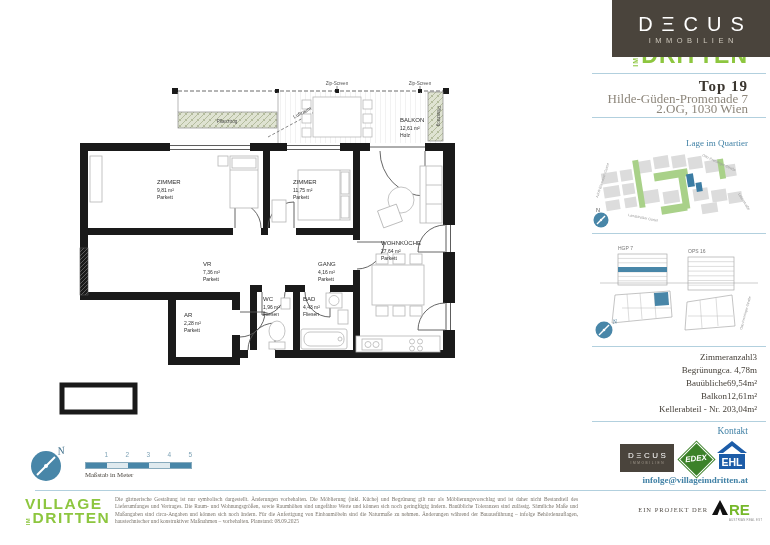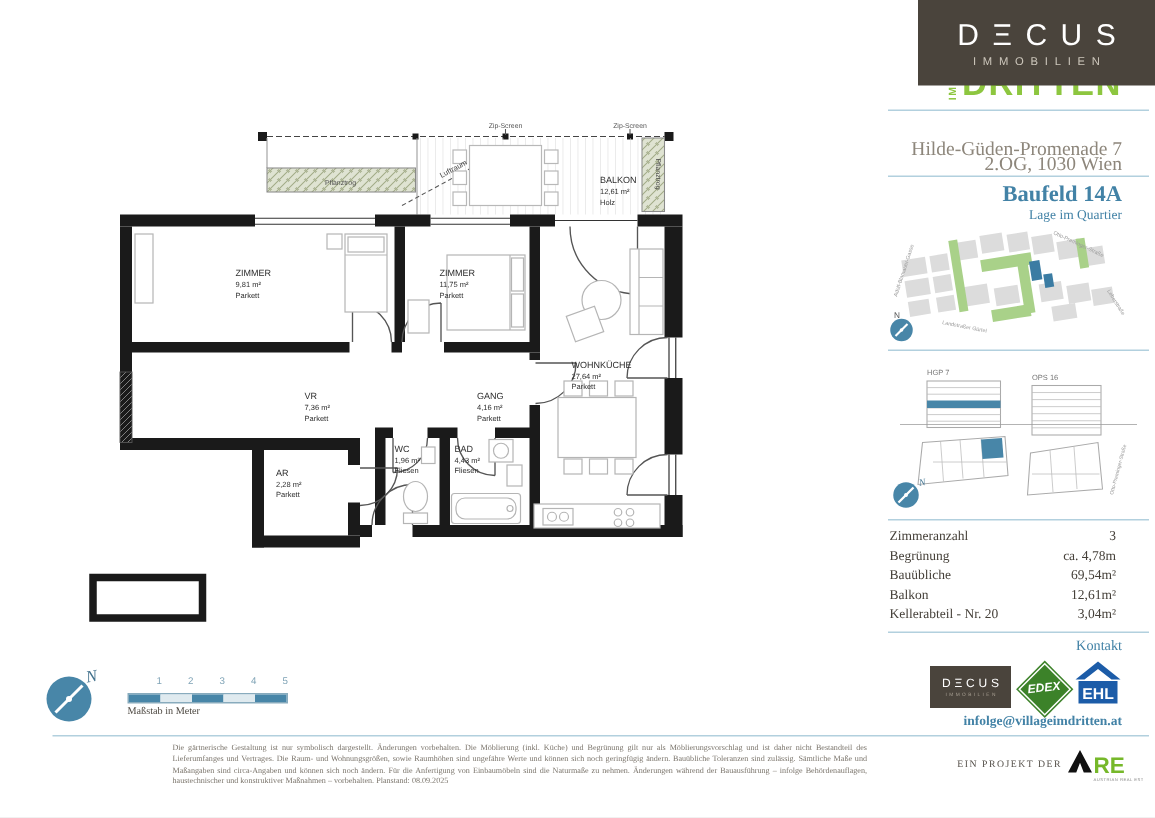--- a/index.html
+++ b/index.html
@@ -25,21 +25,21 @@
   .v-im{writing-mode:vertical-rl;transform:rotate(180deg);font-family:"Liberation Sans",sans-serif;
         font-weight:bold;color:#8dc63f;font-size:7px;letter-spacing:1px;margin-right:2px}
   .v-dritten-big{font-family:"Liberation Sans",sans-serif;font-weight:bold;color:#8dc63f;
                  font-size:23px;line-height:23px;letter-spacing:1px}
   
   .rcol{left:592px;width:156px}
   .unit-title{font-size:15px;font-weight:bold;letter-spacing:1px}
   .addr{font-size:13px;line-height:10px}
   .baufeld{font-size:15px;font-weight:bold}
   .lage{font-size:9px;font-weight:normal}
-  .tbl-row{position:absolute;left:593px;width:151px;display:flex;justify-content:space-between;
+  .tbl-row{position:absolute;left:606px;width:151px;display:flex;justify-content:flex-end;
            font-size:9px;color:#46413a}
   .kontakt{font-size:9.5px;font-weight:normal}
   .email{font-size:9px;font-weight:bold}
   
   .decus-mini{left:620px;top:444px;width:54px;height:28px;background:#4a443c;display:flex;
               flex-direction:column;align-items:center;justify-content:center}
   .decus-mini-word{color:#fff;font-family:"Liberation Sans",sans-serif;font-size:8px;
                    letter-spacing:2.5px;margin-left:2.5px}
   .decus-mini-sub{color:#a79f92;font-family:"Liberation Sans",sans-serif;font-size:3.2px;
                   letter-spacing:1.6px;margin-left:1.6px;margin-top:1px}
@@ -356,24 +356,24 @@
   <div class="abs village-partial">
     <span class="v-im">IM</span>
     <span class="v-dritten-big">DRITTEN</span>
   </div>
   <div class="abs decus-box">
     <div class="decus-word">DΞCUS</div>
     <div class="decus-sub">IMMOBILIEN</div>
   </div>
 
   <div class="rule" style="left:592px;top:73px;width:174px"></div>
+  <div class="abs rcol rtext unit-title dark" style="top:78px">Top 19</div>
   <div class="abs rcol rtext addr gray" style="top:94px">Hilde-Güden-Promenade 7</div>
   <div class="abs rcol rtext addr gray" style="top:104px">2.OG, 1030 Wien</div>
   <div class="rule" style="left:592px;top:117px;width:174px"></div>
-  <div class="abs rcol rtext baufeld blue" style="top:122px">Baufeld 14A</div>
   <div class="abs rcol rtext lage blue" style="top:138px">Lage im Quartier</div>
   <div class="rule" style="left:592px;top:233px;width:174px"></div>
   <div class="rule" style="left:592px;top:346px;width:174px"></div>
 
   <div>
     <div class="tbl-row" style="top:352px">
       <span>Zimmeranzahl</span>
       <span>3</span>
     </div>
     <div class="tbl-row" style="top:365px">
@@ -430,15 +430,22 @@
   </div>
   <div class="abs scale-bar">
     <div class="scale-seg sdark"></div>
       <div class="scale-seg slight"></div>
       <div class="scale-seg sdark"></div>
       <div class="scale-seg slight"></div>
       <div class="scale-seg sdark"></div>
   </div>
   <div class="abs scale-label">Maßstab in Meter</div>
 
+  <div class="abs village-logo">
+    <div class="v-line1">VILLAGE</div>
+    <div class="v-line2">
+      <span class="v-im-small">IM</span>
+      <span class="v-dritten">DRITTEN</span>
+    </div>
+  </div>
   <div class="abs disclaimer">Die gärtnerische Gestaltung ist nur symbolisch dargestellt. Änderungen vorbehalten. Die Möblierung (inkl. Küche) und Begrünung gilt nur als Möblierungsvorschlag und ist daher nicht Bestandteil des Lieferumfanges und Vertrages. Die Raum- und Wohnungsgrößen, sowie Raumhöhen sind ungefähre Werte und können sich noch geringfügig ändern. Bauübliche Toleranzen sind zulässig. Sämtliche Maße und Maßangaben sind circa-Angaben und können sich noch ändern. Für die Anfertigung von Einbaumöbeln sind die Naturmaße zu nehmen. Änderungen während der Bauausführung – infolge Behördenauflagen, haustechnischer und konstruktiver Maßnahmen – vorbehalten. Planstand: 08.09.2025</div>
 
 </div>
 
 </body></html>

